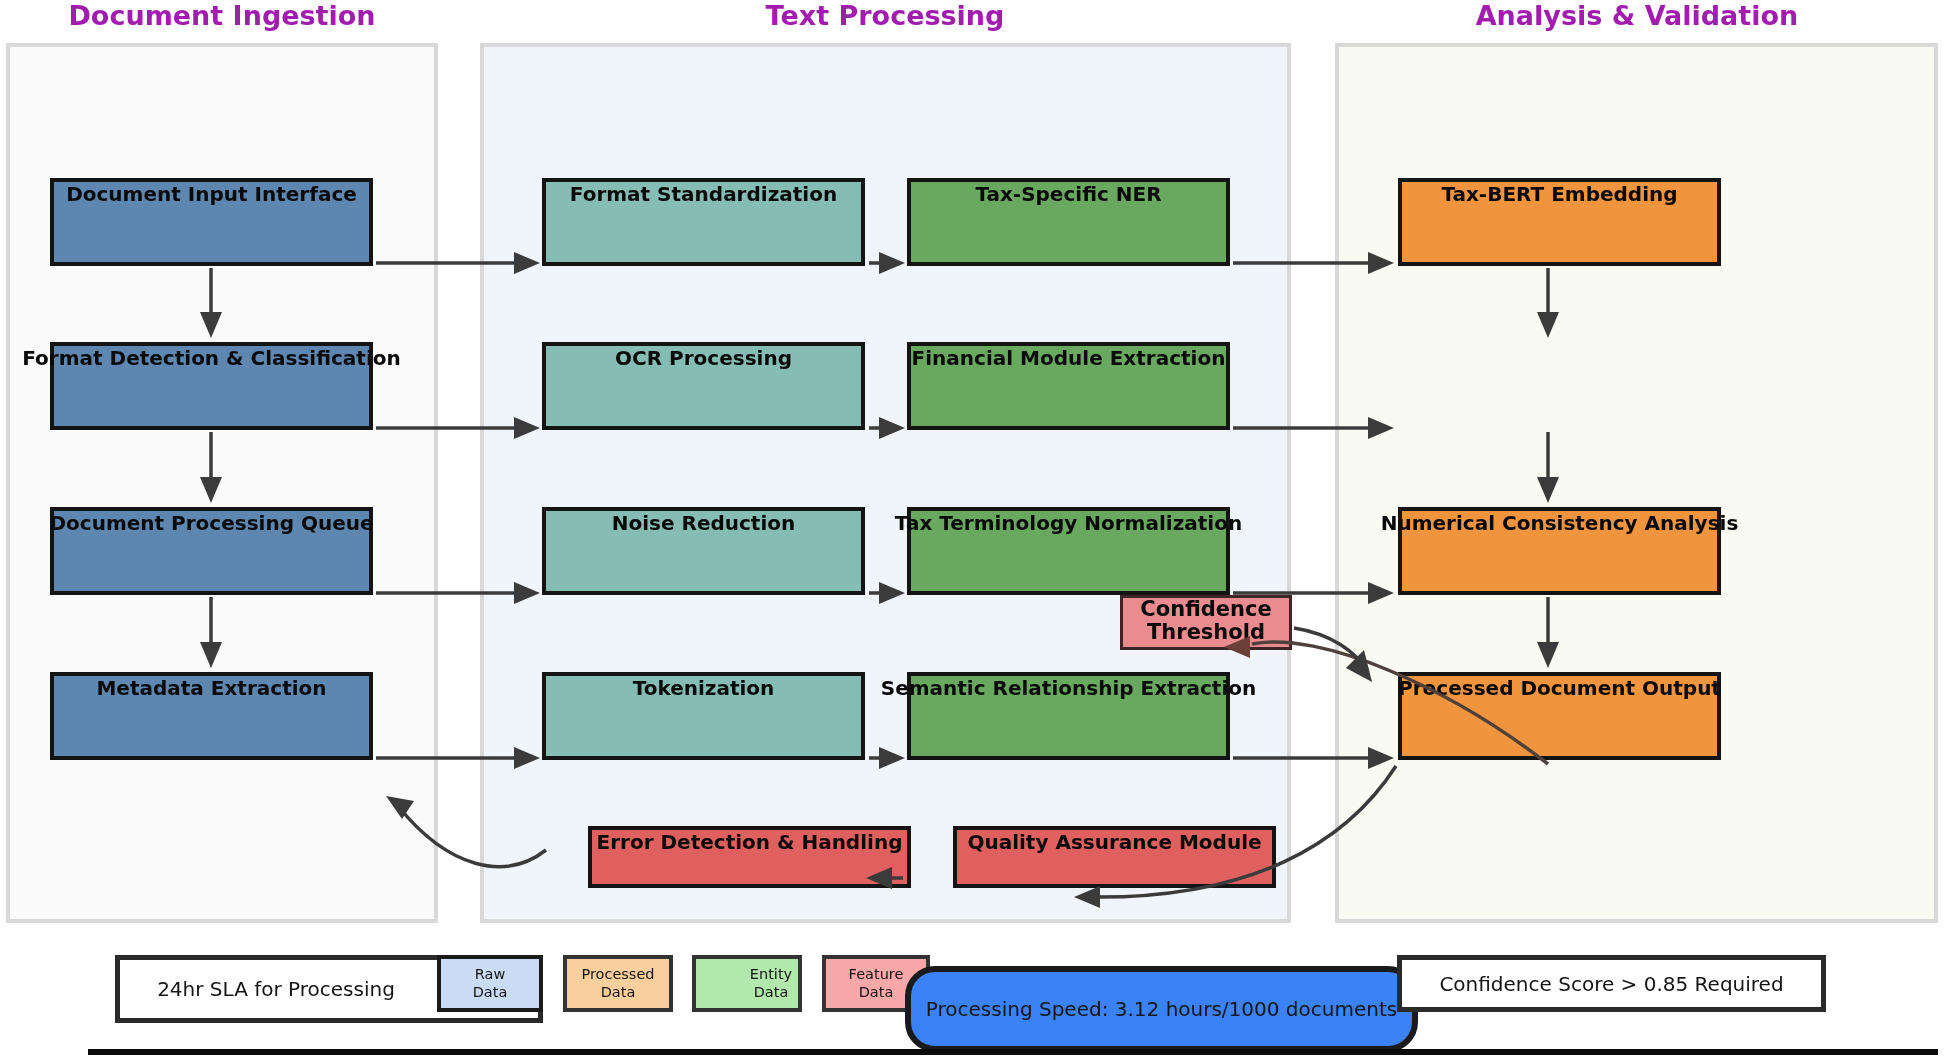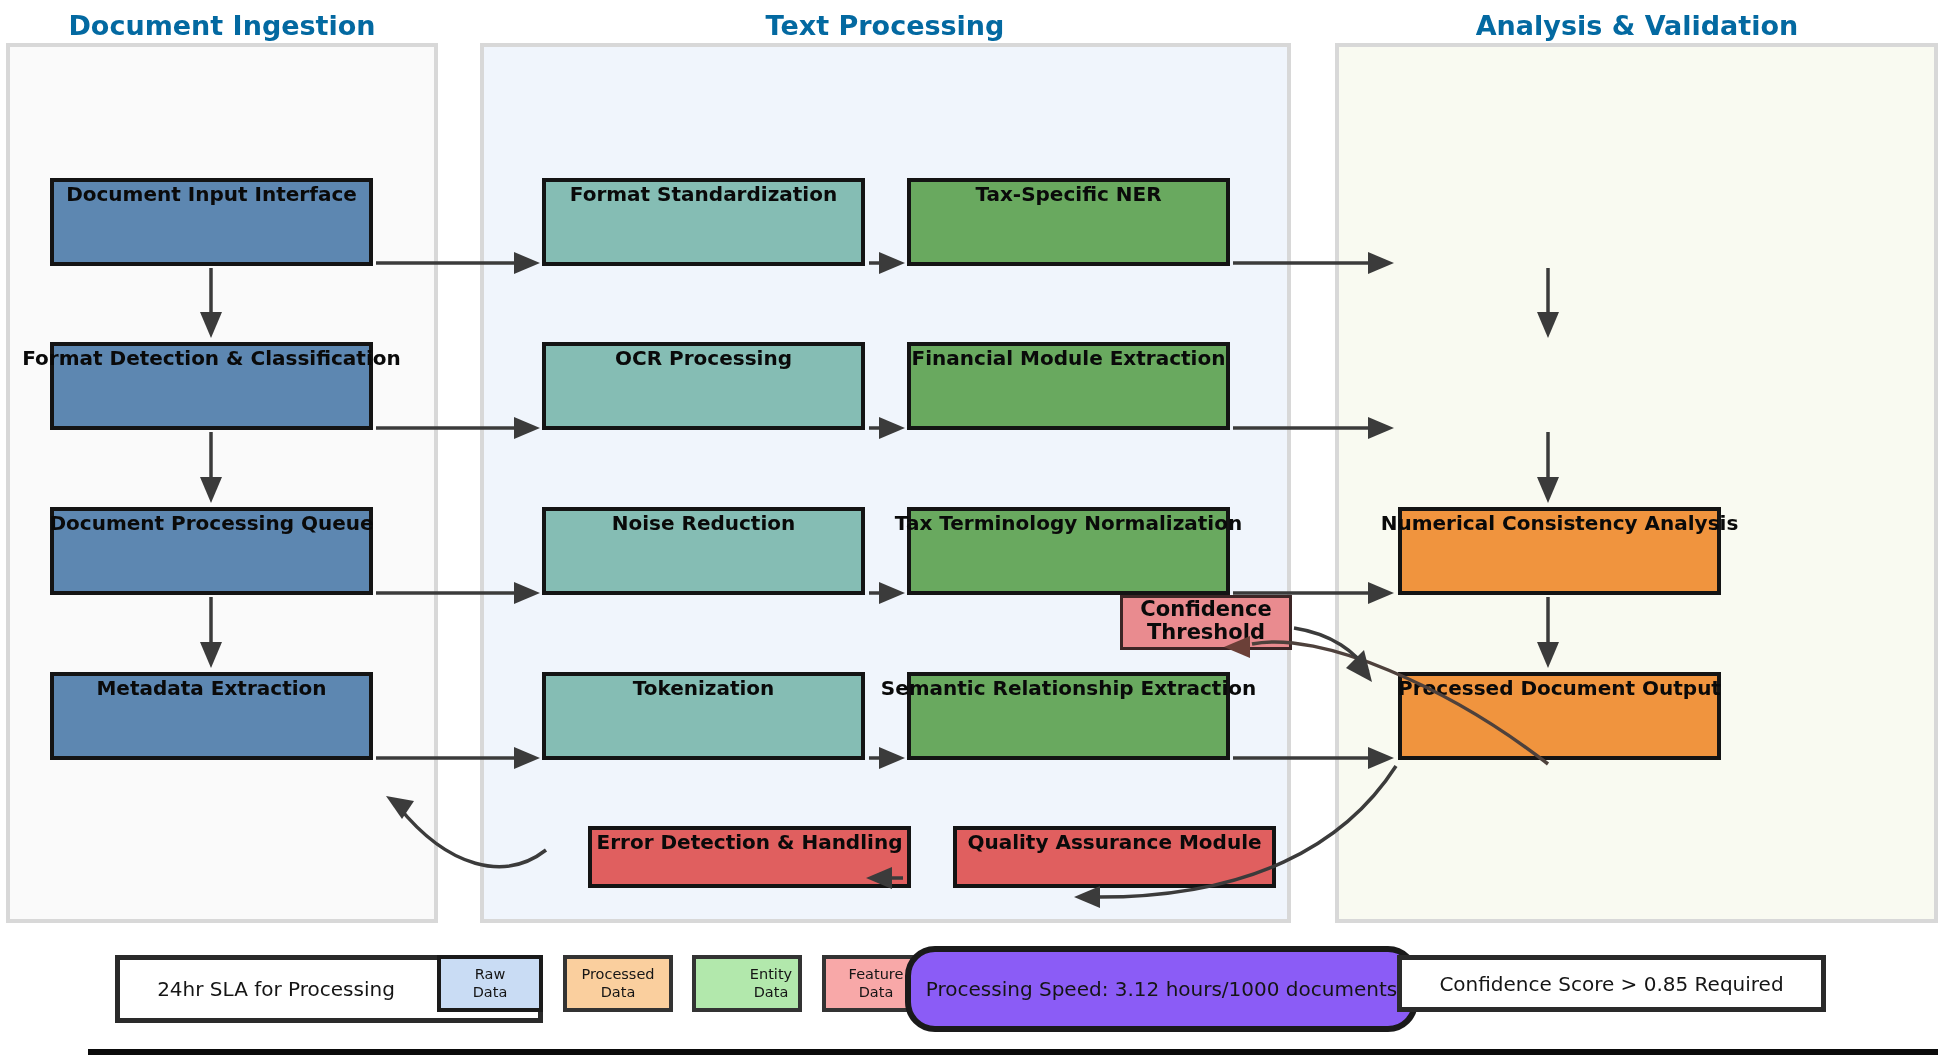--- a/index.html
+++ b/index.html
@@ -5,22 +5,22 @@
   html,body{margin:0;padding:0;background:#ffffff;}
   body{width:1947px;height:1058px;position:relative;overflow:hidden;
        font-family:"DejaVu Sans","Liberation Sans",sans-serif;color:#111;}
   .canvas{position:absolute;left:0;top:0;width:1947px;height:1058px;}
 
   .panel{position:absolute;border:4px solid var(--panel-border,#d8d8d8);box-sizing:border-box;}
   .panel.left{background:var(--panel-left-bg,#fafafa);}
   .panel.mid{background:var(--panel-mid-bg,#f0f5fc);}
   .panel.right{background:var(--panel-right-bg,#f9faf1);}
 
-  .col-title{position:absolute;top:10px;transform:translateX(-50%);
-             font-size:27px;font-weight:bold;white-space:nowrap;color:#0369a1;}
+  .col-title{position:absolute;top:0;transform:translateX(-50%);
+             font-size:27px;font-weight:bold;white-space:nowrap;color:#a21caf;}
 
   .node{position:absolute;border:4px solid #141414;box-sizing:border-box;
         display:flex;align-items:flex-start;justify-content:center;}
   .node span{font-size:20px;font-weight:bold;white-space:nowrap;color:#0a0a0a;}
   .c-blue{background:var(--node-blue,#5d87b1);}
   .c-teal{background:var(--node-teal,#85bdb4);}
   .c-green{background:var(--node-green,#69a95f);}
   .c-orange{background:var(--node-orange,#f0943e);}
   .c-red{background:var(--node-red,#e05f5f);margin-left:46px;}
   .node.ct{border:3px solid #3c2626;background:var(--node-pink,#e98b8f);}
@@ -36,21 +36,21 @@
               align-items:center;justify-content:center;font-size:20px;color:#151515;}
   .lb-white{background:#ffffff;border:5px solid #2a2a2a;}
   .lb-sla .sla-text{padding-right:106px;}
   .chip{position:absolute;box-sizing:border-box;border:4px solid #333;
         display:flex;flex-direction:column;align-items:center;justify-content:center;
         font-size:14.5px;line-height:1.18;color:#151515;text-align:center;}
   .chip.raw{background:var(--chip-raw,#c9dcf4);border-color:#1a1a1a;}
   .chip.processed{background:var(--chip-processed,#facf9e);}
   .chip.entity{background:var(--chip-entity,#b2e8ac);padding-left:48px;}
   .chip.feature{background:var(--chip-feature,#f8a8a8);}
-  .lb-speed{background:#8b5cf6;border:6px solid #1a1a1a;border-radius:30px;}
+  .lb-speed{background:#3b82f6;border:6px solid #1a1a1a;border-radius:30px;margin-top:20px;}
   .bottom-rule{position:absolute;left:88px;top:1049px;width:1850px;height:6px;background:#0b0b0b;}
 </style>
 </head>
 <body>
 
 <div class="canvas">
 
   <div class="col-title" style="left:222px">Document Ingestion</div>
   <div class="col-title" style="left:885px">Text Processing</div>
   <div class="col-title" style="left:1637px">Analysis &amp; Validation</div>
@@ -98,20 +98,23 @@
       <span>Semantic Relationship Extraction</span>
     </div>
 
   <div class="node c-red" style="left:542px;top:826px;width:323px;height:62px">
       <span>Error Detection &amp; Handling</span>
     </div>
   <div class="node c-red" style="left:907px;top:826px;width:323px;height:62px">
       <span>Quality Assurance Module</span>
     </div>
 
+  <div class="node c-orange" style="left:1398px;top:178px;width:323px;height:88px">
+      <span>Tax-BERT Embedding</span>
+    </div>
   <div class="node c-orange" style="left:1398px;top:507px;width:323px;height:88px">
       <span>Numerical Consistency Analysis</span>
     </div>
   <div class="node c-orange" style="left:1398px;top:672px;width:323px;height:88px">
       <span>Processed Document Output</span>
     </div>
 
   <div class="node ct" style="left:1120px;top:595px;width:172px;height:55px">
       <span>Confidence Threshold</span>
     </div>

